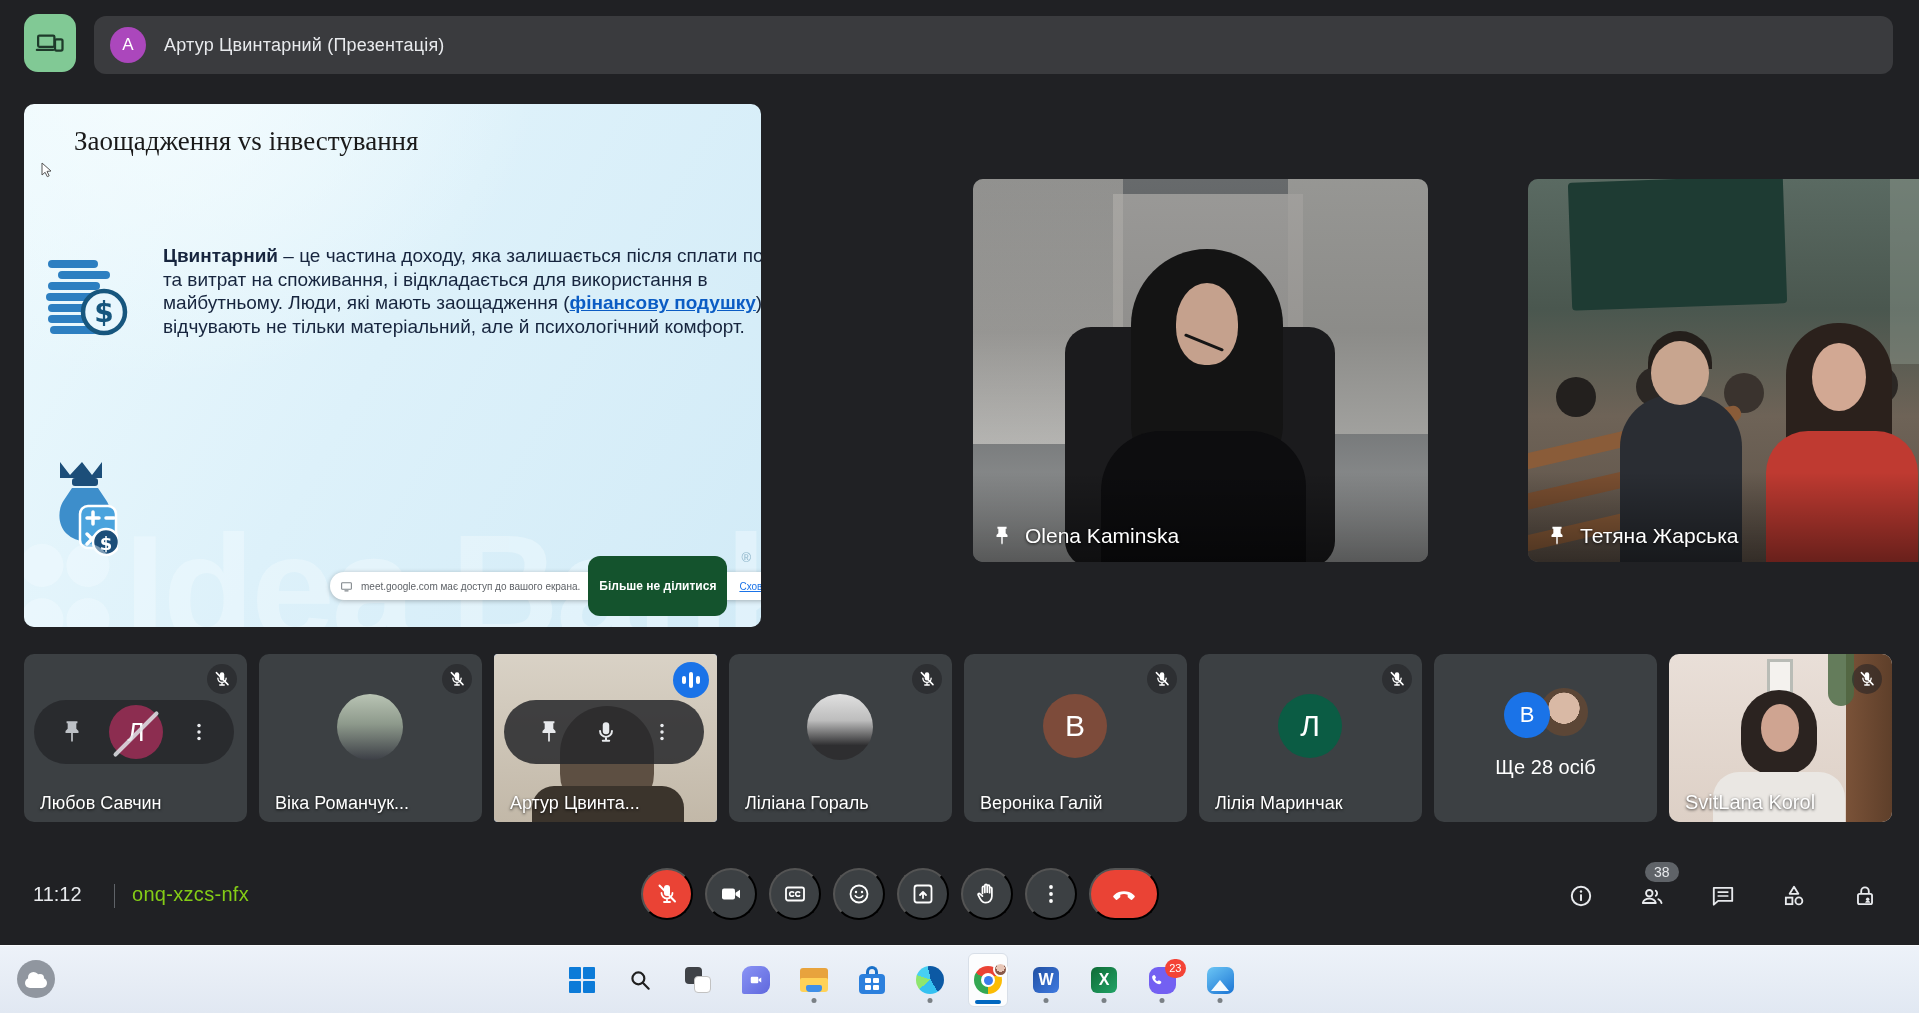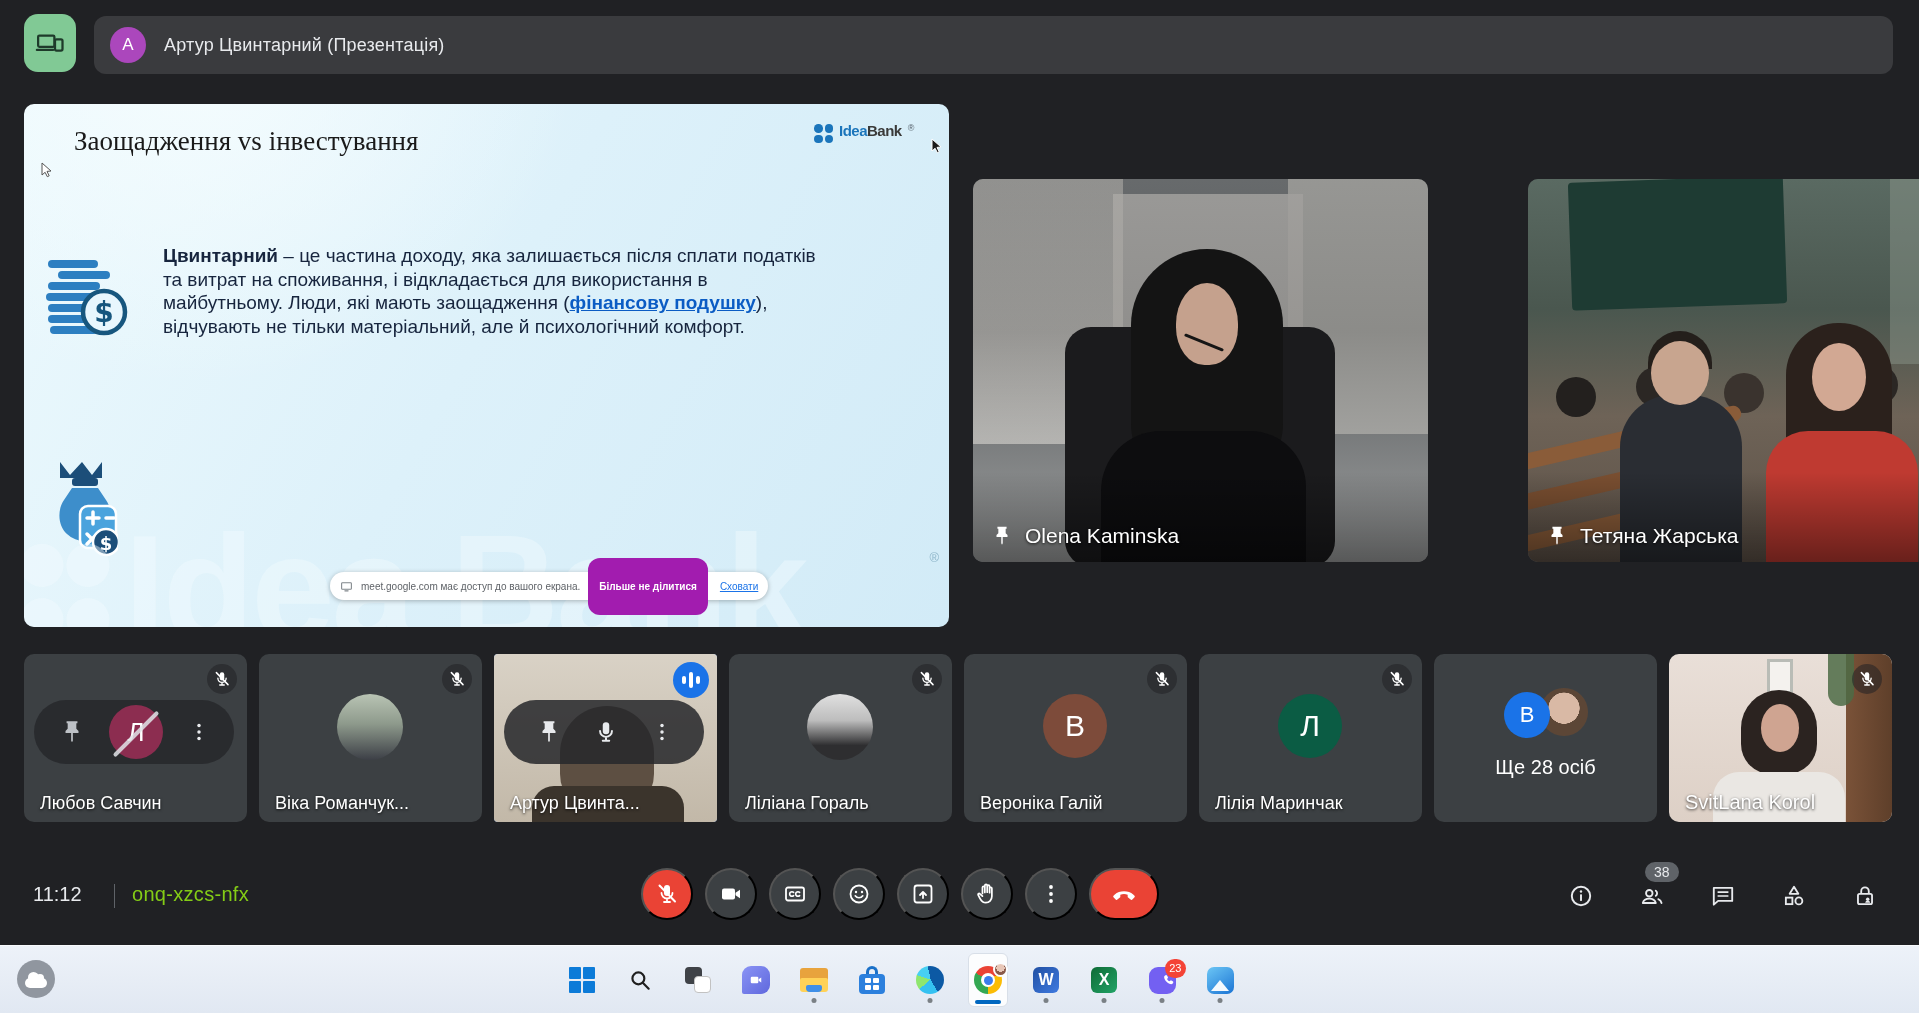--- a/index.html
+++ b/index.html
@@ -7,21 +7,21 @@
   body{position:relative;background:#202124;font-family:"Liberation Sans",sans-serif;-webkit-font-smoothing:antialiased}
   svg.ic{display:block}
 
   
   .share-chip{position:absolute;left:24px;top:14px;width:52px;height:58px;border-radius:14px;background:#81c995;display:flex;align-items:center;justify-content:center;color:#1e3a2a}
   .presenter-pill{position:absolute;left:94px;top:16px;right:26px;height:58px;background:#3a3b3e;border-radius:12px;display:flex;align-items:center;gap:18px;padding-left:16px}
   .presenter-avatar{width:36px;height:36px;border-radius:50%;background:#ab47bc;color:#fff;display:flex;align-items:center;justify-content:center;font-size:17px}
   .presenter-name{color:#e8eaed;font-size:18px;font-weight:500;letter-spacing:.2px}
 
   
-  .slide{position:absolute;left:24px;top:104px;width:925px;height:523px;border-radius:10px;overflow:hidden;
+  .slide{position:absolute;left:24px;top:104px;width:737px;height:523px;border-radius:10px;overflow:hidden;
     background:radial-gradient(ellipse 620px 520px at 18% -8%, #f4fcfe 0%, rgba(244,252,254,0) 62%),
                linear-gradient(120deg,#ecf9fd 0%,#ddf1fa 48%,#d2ebf7 100%)}
   .slide-title{position:absolute;left:50px;top:22px;font-family:"Liberation Serif",serif;font-size:27px;color:#1a1a1a}
   .ib-logo{position:absolute;left:790px;top:18px;display:flex;align-items:flex-start;gap:6px}
   .ib-dots{width:19px;height:19px;margin-top:2px;display:grid;grid-template-columns:1fr 1fr;grid-template-rows:1fr 1fr;gap:2px}
   .ib-dots i{background:#1b75bb;border-radius:50%}
   .ib-text{font-size:15px;font-weight:800;letter-spacing:-.5px}
   .ib-idea{color:#1b75bb}
   .ib-bank{color:#3a3a39}
   .ib-reg{font-size:9px;color:#55606a;margin-top:1px}
@@ -33,21 +33,21 @@
   .icon-bag{position:absolute;left:30px;top:356px}
   .wm{position:absolute;left:-6px;bottom:-48px;font-size:150px;font-weight:700;letter-spacing:-3px;color:#f2fbfe;opacity:.45;white-space:nowrap;display:flex;align-items:center;gap:14px}
   .wmdots{display:inline-block;width:92px;height:118px;
     background:radial-gradient(circle at 26% 30%,#f2fbfe 0 21px,transparent 22px),
                radial-gradient(circle at 26% 76%,#f2fbfe 0 21px,transparent 22px),
                radial-gradient(circle at 76% 30%,#f2fbfe 0 21px,transparent 22px),
                radial-gradient(circle at 76% 76%,#f2fbfe 0 21px,transparent 22px)}
   .wmreg{position:absolute;right:10px;bottom:62px;font-size:13px;color:#8fb6ca}
   .notice{position:absolute;left:306px;top:468px;height:28px;background:#fff;border-radius:14px;display:flex;align-items:center;gap:8px;padding:0 6px 0 10px;box-shadow:0 1px 5px rgba(0,0,0,.28)}
   .notice-msg{color:#5f6368;font-size:10px;white-space:nowrap}
-  .notice-btn{background:#a21caf;color:#fff;border:none;border-radius:12px;padding:23px 11px;font-size:10px;font-weight:700;white-space:nowrap;font-family:"Liberation Sans",sans-serif}
+  .notice-btn{background:#14532d;color:#fff;border:none;border-radius:12px;padding:23px 11px;font-size:12px;font-weight:700;white-space:nowrap;font-family:"Liberation Sans",sans-serif}
   .notice-link{color:#1a73e8;font-size:10px;text-decoration:underline;white-space:nowrap;margin:0 4px}
   .cur{position:absolute}
 
   
   .ptile{position:absolute;top:179px;height:383px;border-radius:10px;overflow:hidden;background:#3c4043}
   #tileA{left:973px;width:455px}
   #tileB{left:1528px;width:457px}
   .fade{position:absolute;left:0;right:0;bottom:0;height:90px;background:linear-gradient(180deg,rgba(0,0,0,0),rgba(0,0,0,.45))}
   .pname{position:absolute;left:18px;bottom:14px;display:flex;align-items:center;gap:12px;color:#fff;font-size:21px;text-shadow:0 1px 3px rgba(0,0,0,.8)}
   .micchip{position:absolute;top:12px;right:12px;width:34px;height:34px;border-radius:50%;background:rgba(32,33,36,.55);display:flex;align-items:center;justify-content:center;color:#fff}
@@ -140,21 +140,21 @@
   .store .handle{position:absolute;top:0;left:7px;width:12px;height:10px;border:3px solid #1a70c8;border-bottom:none;border-radius:6px 6px 0 0}
   .store .bag{position:absolute;bottom:0;left:0;width:26px;height:20px;background:#2c80dd;border-radius:4px;display:grid;grid-template-columns:1fr 1fr;grid-template-rows:1fr 1fr;gap:2px;padding:4px 6px}
   .store .bag i{background:#fff;border-radius:1px}
   .edge{width:28px;height:28px;border-radius:50%;background:conic-gradient(from 150deg at 52% 48%,#35c1f1 0 22%,#8ee66f 22% 38%,#47d0f2 38% 55%,#0c59a4 55% 100%)}
   .chrome{position:relative;width:28px;height:28px;border-radius:50%;background:conic-gradient(from 60deg,#fbbc05 0 120deg,#34a853 120deg 240deg,#ea4335 240deg 360deg)}
   .chrome::before{content:"";position:absolute;inset:7px;background:#fff;border-radius:50%}
   .chrome::after{content:"";position:absolute;inset:9.5px;background:#3b7ded;border-radius:50%}
   .chromeav{position:absolute;top:-4px;right:-6px;width:15px;height:15px;border-radius:50%;background:radial-gradient(circle at 50% 35%,#e8c7b8 0 45%,#8a5a4a 46% 100%);border:2px solid #fcfdfe;z-index:2}
   .word{width:26px;height:26px;border-radius:6px;background:linear-gradient(135deg,#2150a3,#3f7ae0);color:#fff;font-weight:700;font-size:16px;display:flex;align-items:center;justify-content:center}
   .excel{width:26px;height:26px;border-radius:6px;background:linear-gradient(135deg,#0f6b36,#21a366);color:#fff;font-weight:700;font-size:16px;display:flex;align-items:center;justify-content:center}
-  .viber{position:relative;width:27px;height:27px;border-radius:9px;background:#7360f2;display:flex;align-items:center;justify-content:flex-end;color:#fff}
+  .viber{position:relative;width:27px;height:27px;border-radius:9px;background:#7360f2;display:flex;align-items:center;justify-content:flex-start;color:#fff}
   .vbadge{position:absolute;top:-8px;right:-10px;min-width:20px;height:19px;border-radius:10px;background:#f44336;color:#fff;font-size:11px;display:flex;align-items:center;justify-content:center;padding:0 4px}
   .photos{position:relative;width:27px;height:27px;border-radius:7px;background:linear-gradient(145deg,#6cc6f5,#1b74d4);overflow:hidden}
   .photos::after{content:"";position:absolute;bottom:3px;left:4px;border-left:9px solid transparent;border-right:9px solid transparent;border-bottom:11px solid #fff;opacity:.95}
 </style>
 </head>
 <body>
 
 <svg style="position:absolute;width:0;height:0" aria-hidden="true">
   <defs>
     <symbol id="i-mic-off" viewBox="0 0 24 24">

